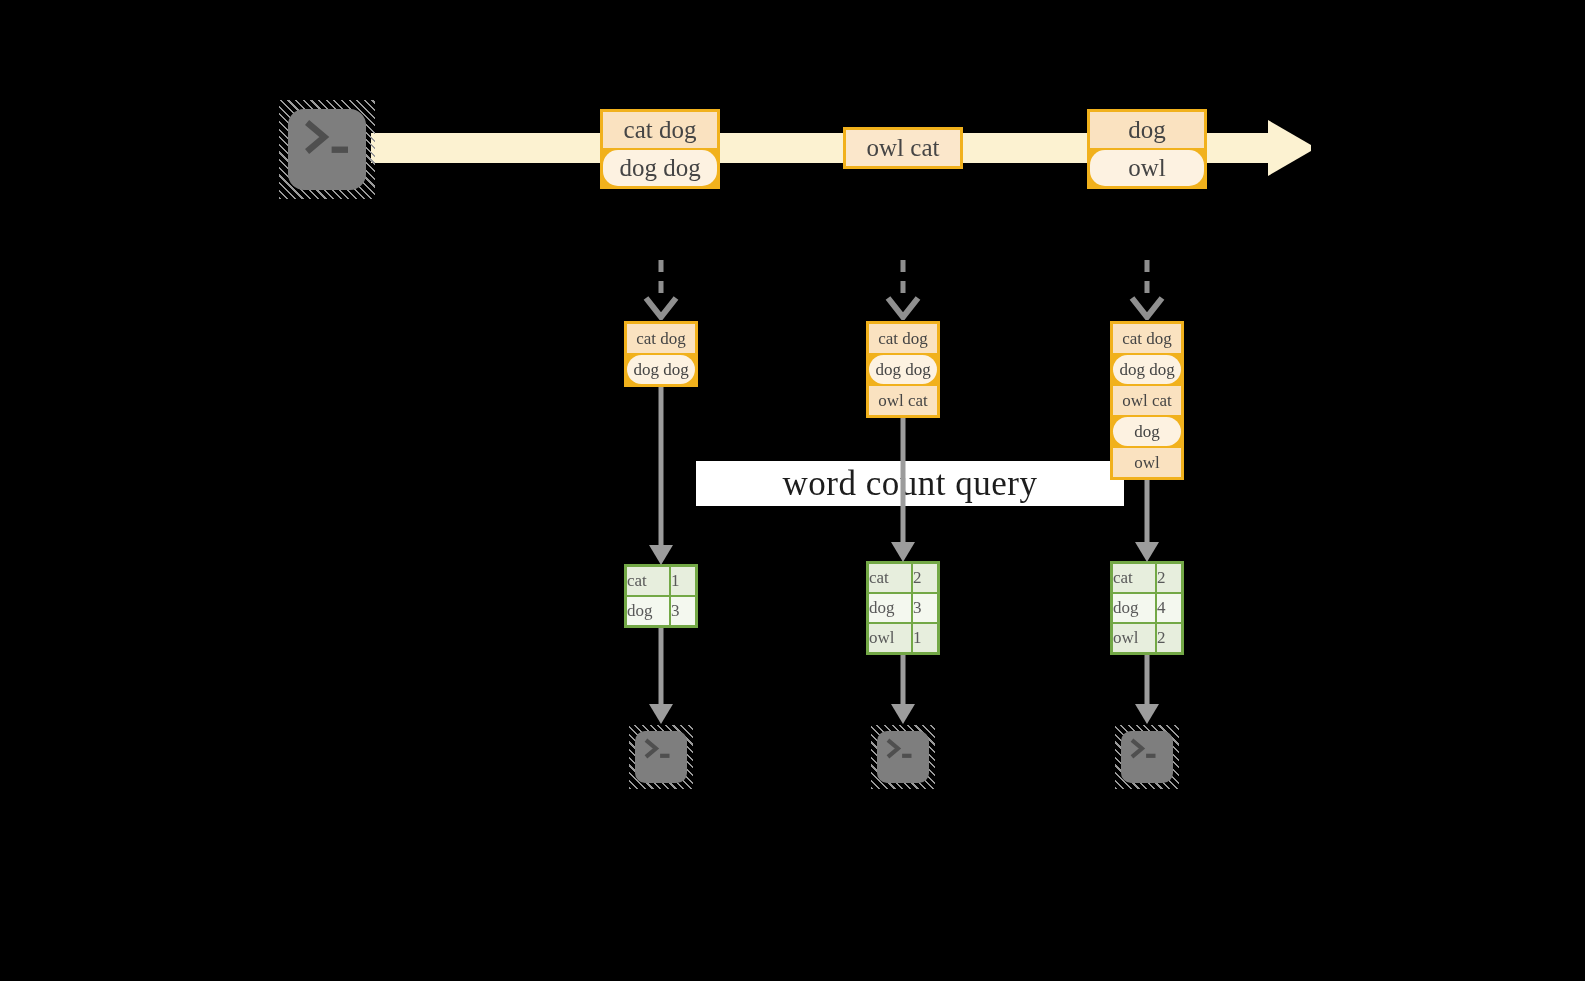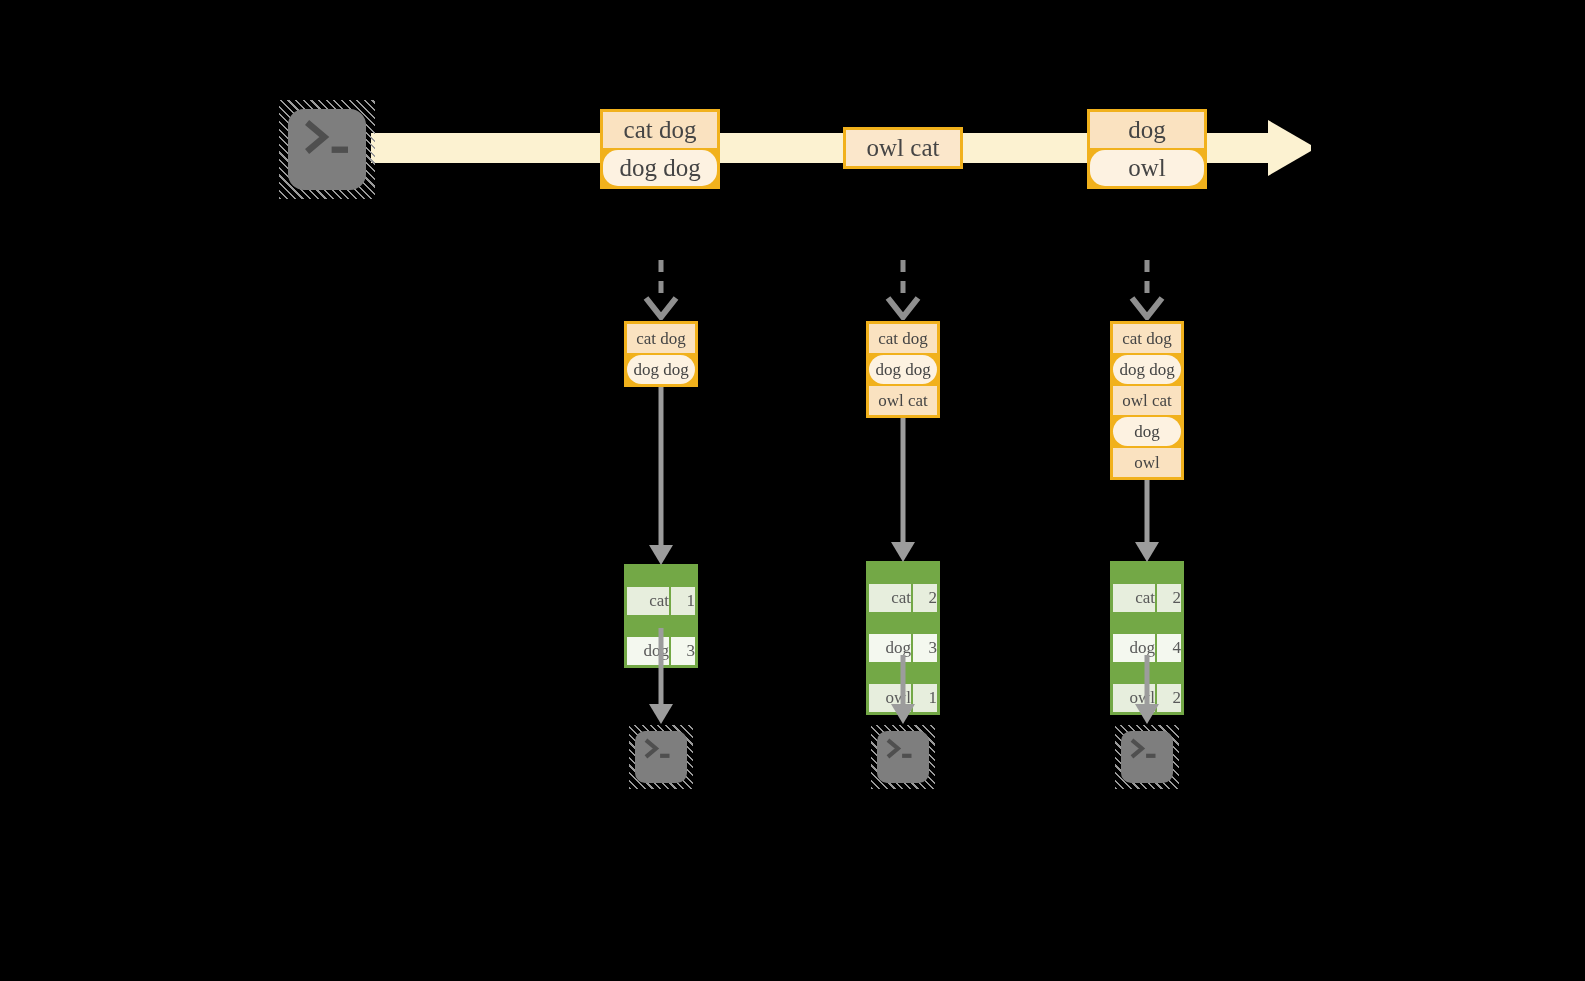--- a/index.html
+++ b/index.html
@@ -18,21 +18,21 @@
   .stk .orow{height:29px;line-height:29px;font-size:17px;}
   .peach{background:#fae2c0;}
   .cream{background:#fdf2e1;border-radius:15px;}
   .peachlt{background:#fbe7cb;}
   
   .banner{position:absolute;left:696px;top:461px;width:428px;height:45px;background:#ffffff;z-index:5;
     display:flex;align-items:center;justify-content:center;font-size:35px;color:#1d1d1d;letter-spacing:.5px;}
   
   .gtable{position:absolute;width:74px;background:#73a846;padding:3px;box-sizing:border-box;
     display:grid;grid-template-columns:1fr 24px;gap:2px;z-index:6;}
-  .gcell{height:28px;line-height:28px;text-align:right;font-size:17px;color:#595959;margin-top:20px;}
+  .gcell{height:28px;line-height:28px;text-align:left;font-size:17px;color:#595959;}
   .glt{background:#e7eedd;}
   .gpale{background:#f4f8ef;}
   
   .arrow{position:absolute;z-index:7;}
   .dashline{stroke:#8f8f8f;stroke-width:5;stroke-dasharray:12 9;}
   .chev{stroke:#8f8f8f;stroke-width:6;fill:none;}
   .solidline{stroke:#9c9c9c;stroke-width:5;}
   .solidhead{fill:#9c9c9c;}
   
   .term{position:absolute;z-index:4;
@@ -99,20 +99,23 @@
     <div class="orow peach">owl cat</div>
   </div>
   <div class="obox stk" style="left:1110px;top:321px;width:74px;">
     <div class="orow peach">cat dog</div>
     <div class="orow cream">dog dog</div>
     <div class="orow peach">owl cat</div>
     <div class="orow cream">dog</div>
     <div class="orow peach">owl</div>
   </div>
 
+  <div class="banner">
+    <span>word count query</span>
+  </div>
 
   <svg class="arrow" style="left:646px;top:387px;" width="30" height="178">
     <line class="solidline" x1="15" y1="0" x2="15" y2="158"></line>
     <polygon class="solidhead" points="3,158 27,158 15,178"></polygon>
   </svg>
   <svg class="arrow" style="left:888px;top:418px;" width="30" height="144">
     <line class="solidline" x1="15" y1="0" x2="15" y2="124"></line>
     <polygon class="solidhead" points="3,124 27,124 15,144"></polygon>
   </svg>
   <svg class="arrow" style="left:1132px;top:480px;" width="30" height="82">

